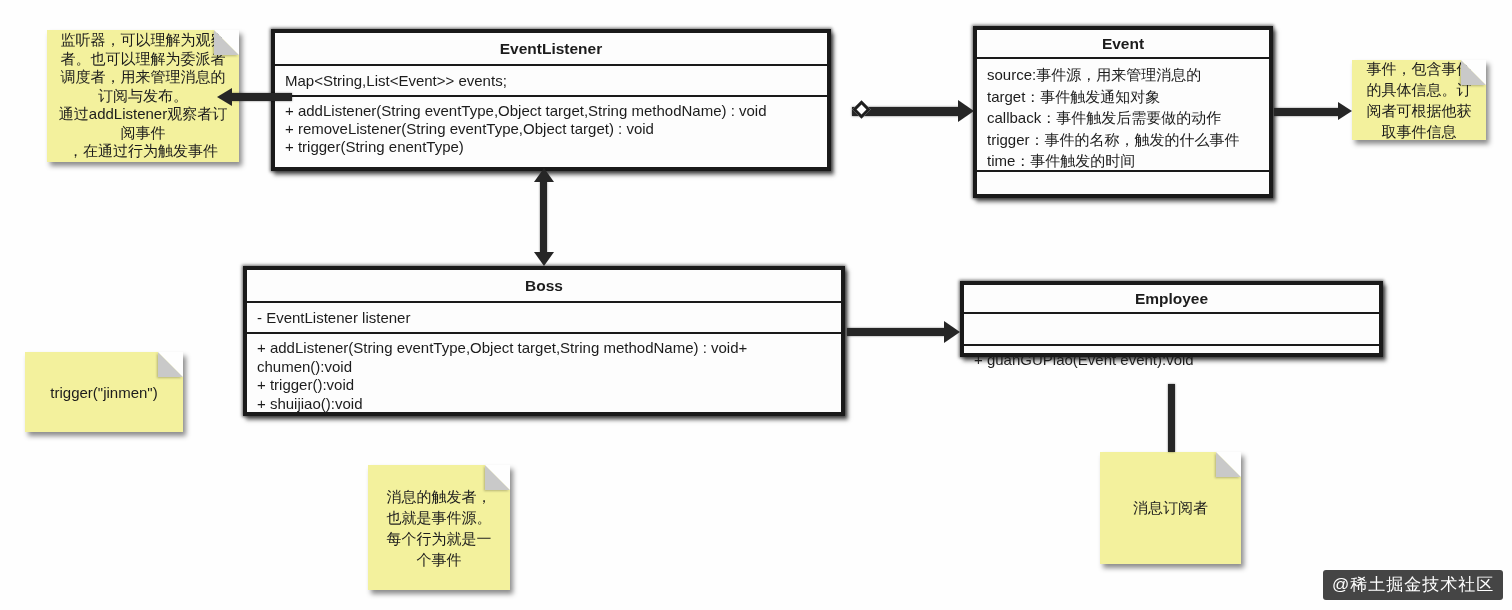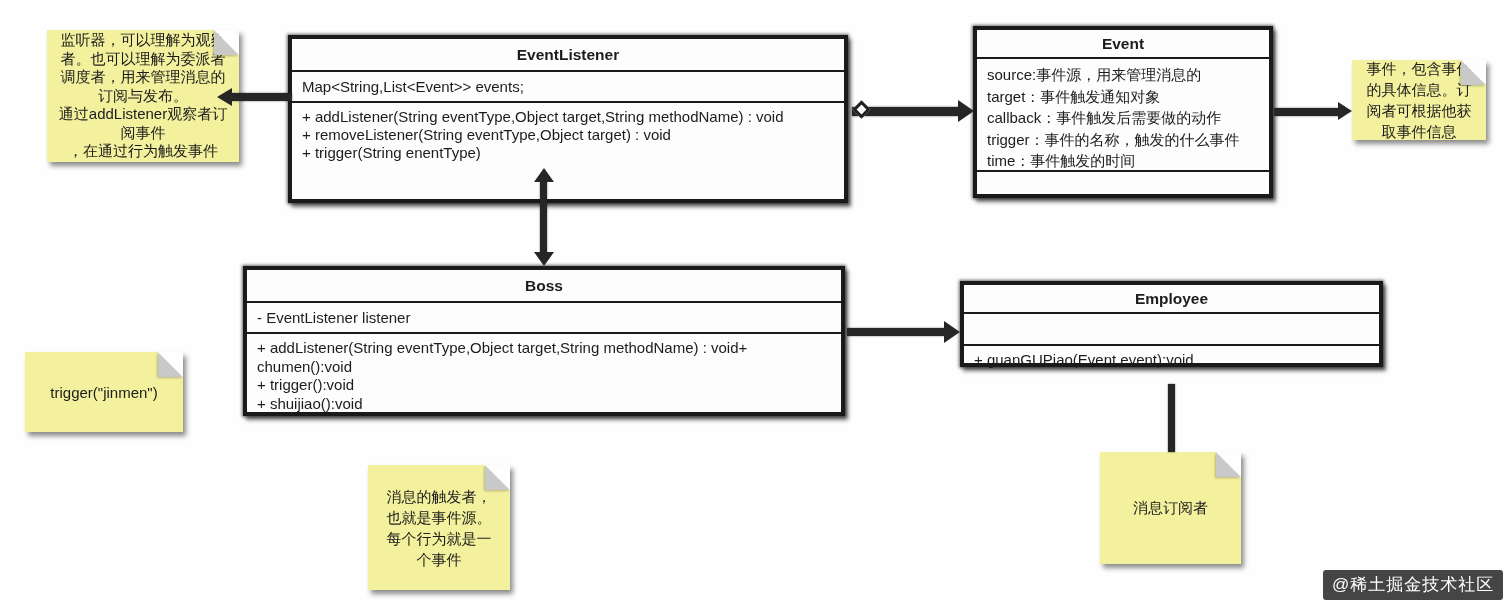--- a/index.html
+++ b/index.html
@@ -12,31 +12,31 @@
          box-shadow:3px 4px 4px rgba(0,0,0,0.55), 0 0 3px 1px rgba(15,15,15,0.6);
          display:flex; flex-direction:column; }
   .uml .title { font-weight:bold; font-size:15.5px; text-align:center;
                 display:flex; align-items:center; justify-content:center;
                 border-bottom:2px solid #1a1a1a; flex:0 0 auto; }
   .uml .sect { border-bottom:2px solid #1a1a1a; padding:5px 10px 4px; font-size:15px;
                line-height:18px; flex:0 0 auto; }
   .uml .sect:last-child { border-bottom:none; flex:1 1 auto; }
   .uml .mline { white-space:nowrap; }
 
-  #box-eventlistener { left:288px; top:29px; width:560px; height:168px;margin-top:6px; }
+  #box-eventlistener { left:271px; top:29px; width:560px; height:142px; }
   #box-eventlistener .title { height:33px; }
   #box-eventlistener .attrs { height:31px; display:flex; align-items:center; }
   #box-event { left:973px; top:26px; width:300px; height:172px; }
   #box-event .title { height:29px; }
   #box-event .attrs { height:113px; line-height:21.5px; }
   #box-boss { left:243px; top:266px; width:602px; height:150px; }
   #box-boss .title { height:33px; }
   #box-boss .attrs { height:31px; display:flex; align-items:center; }
   #box-boss .methods { line-height:18.5px; }
-  #box-employee { left:960px; top:281px; width:423px; height:86px; }
+  #box-employee { left:960px; top:281px; width:423px; height:76px; }
   #box-employee .title { height:29px; }
   #box-employee .attrs { height:32px; }
   #box-employee .methods { display:flex; align-items:center; }
 
   
   .note { position:absolute; background:#f3f19d; font-size:15px; text-align:center;
           box-shadow:3px 4px 5px rgba(0,0,0,0.45); white-space:pre-line;
           display:flex; align-items:center; justify-content:center; }
   .note .fold-cut { position:absolute; top:0; right:0; width:0; height:0;
           border-top:25px solid #fefefe; border-left:25px solid transparent; }

